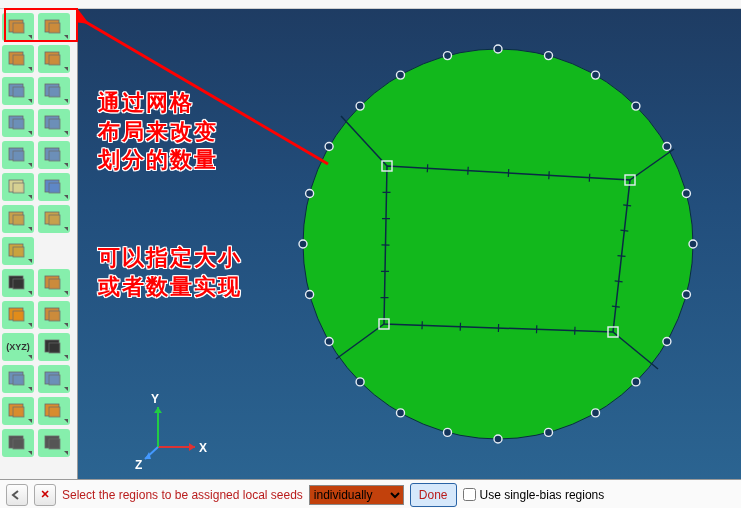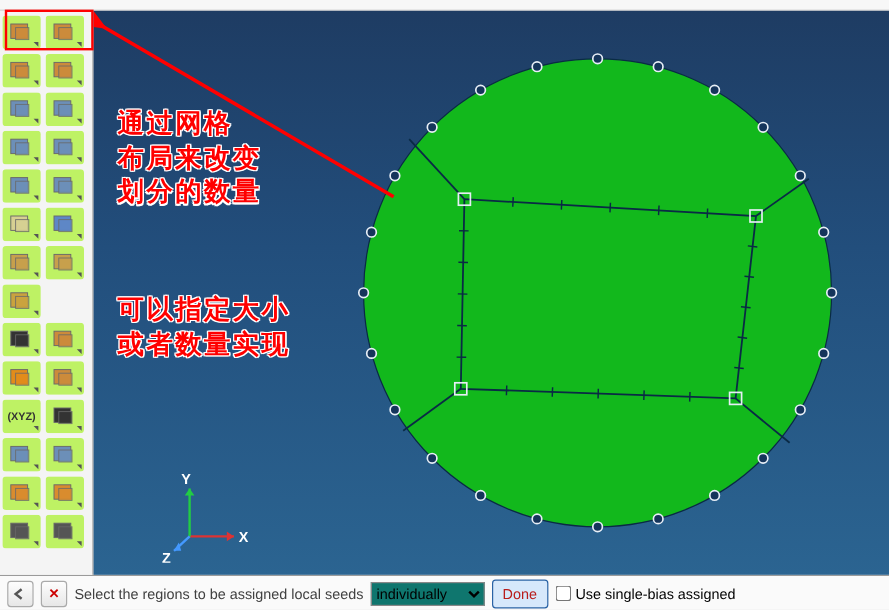--- a/index.html
+++ b/index.html
@@ -32,21 +32,21 @@
     flex-direction: column;
     gap: 4px;
   }
   .tool-row {
     display: flex;
     gap: 4px;
   }
   .tool-btn {
     width: 32px;
     height: 28px;
-    background: #bef264;
+    background: #86efac;
     border: 1px solid transparent;
     border-radius: 3px;
     display: flex;
     align-items: center;
     justify-content: center;
     box-sizing: border-box;
     position: relative;
   }
   .tool-btn svg { display: block; }
   .tool-btn .dd {
@@ -127,26 +127,26 @@
   .sb-btn {
     width: 20px; height: 20px;
     border: 1px solid #aaa;
     background: linear-gradient(#fdfdfd,#e7e7e7);
     border-radius: 3px;
     display:flex;align-items:center;justify-content:center;
     font-size: 11px; font-weight: bold;
   }
   .sb-btn.red { color: #c00; }
   .sb-btn.back { color: #555; }
-  .sb-text { color: #404040; }
+  .sb-text { color: #b91c1c; }
   .sb-select {
     height: 20px;
     border: 1px solid #888;
     font-size: 12px;
-    background: #0f766e;
+    background: #c2410c;
     width: 95px;
   }
   .sb-done {
     height: 22px;
     padding: 0 8px;
     border: 1px solid #2a63a5;
     background: #d6e8fb;
     border-radius: 3px;
     color: #b91c1c;
     font-size: 12px;
@@ -487,15 +487,15 @@
     <svg width="12" height="10">
         <path d="M7 1 L2 5 L7 9" fill="none" stroke="#555" stroke-width="2"></path>
       </svg>
   </div>
   <div class="sb-btn red">✕</div>
   <span class="sb-text">Select the regions to be assigned local seeds</span>
   <select class="sb-select" id="modeSelect"><option value="individually">individually</option><option value="by angle">by angle</option></select>
   <div class="sb-done">Done</div>
   <label class="sb-check">
     <input type="checkbox" style="">
-    <span>Use single-bias assigned</span>
+    <span>Use single-bias regions</span>
   </label>
 </div>
 
 </body></html>

